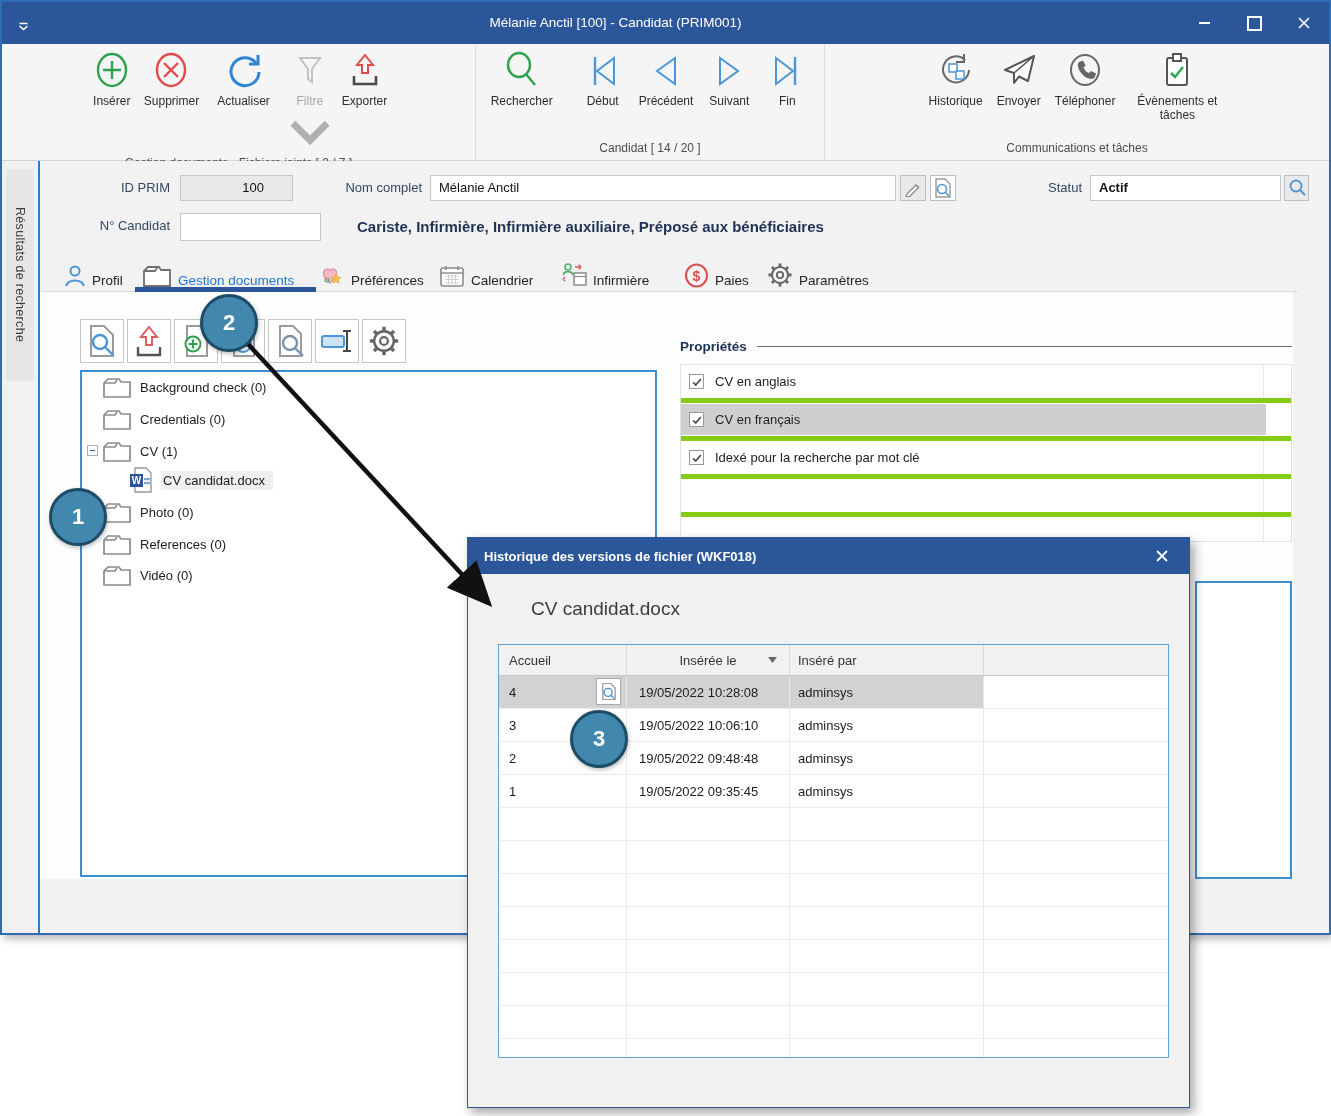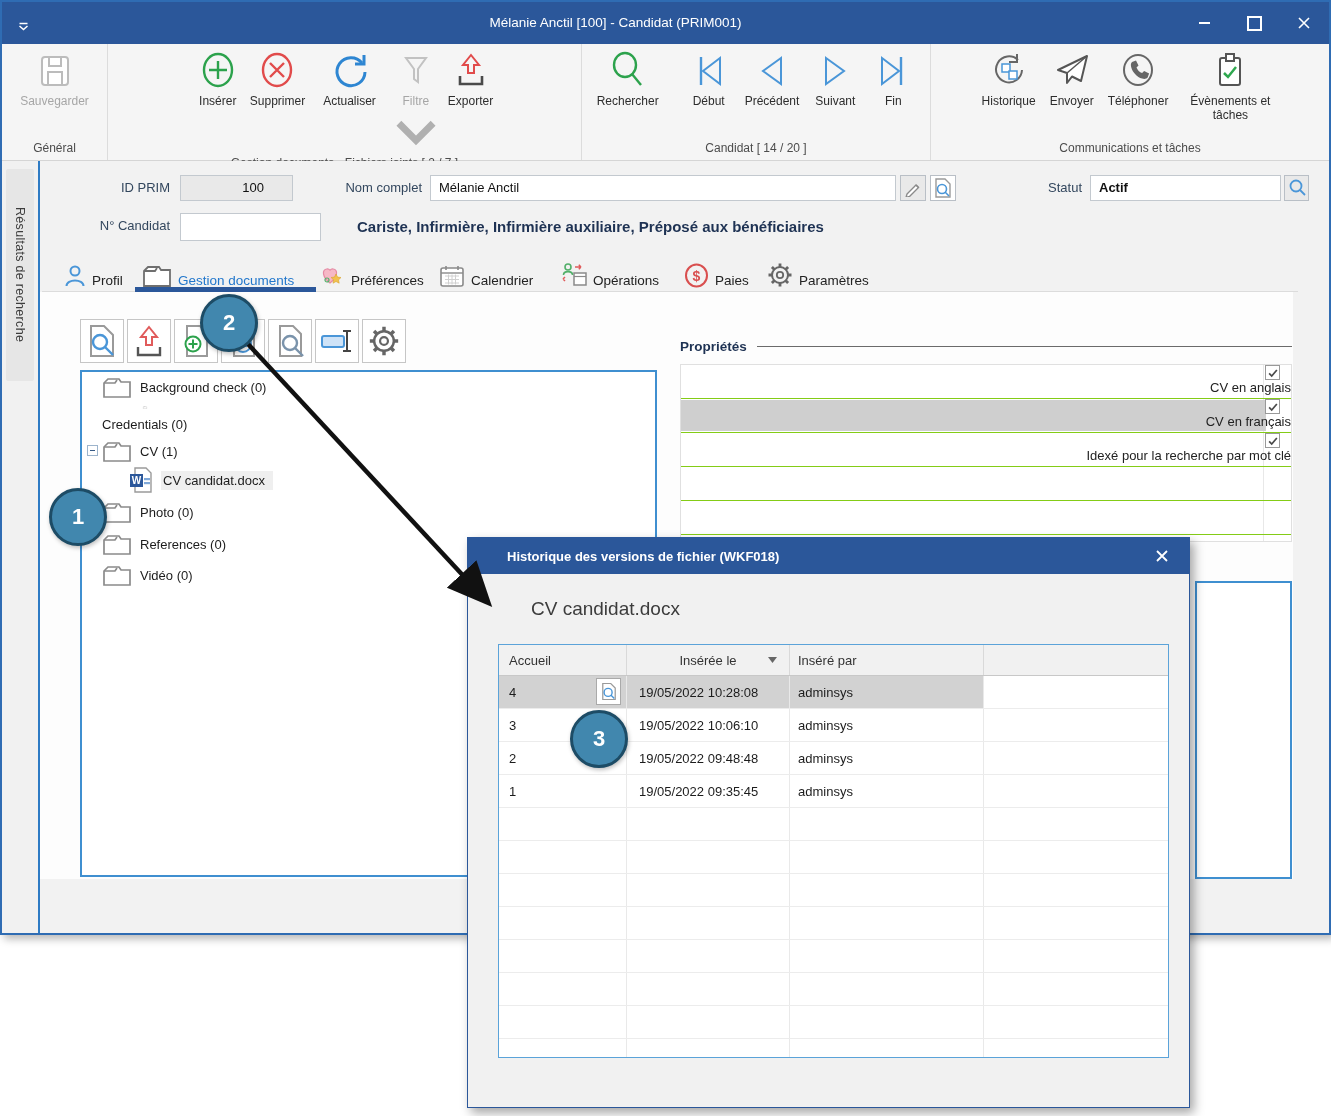--- a/index.html
+++ b/index.html
@@ -68,35 +68,35 @@
   .texp{position:absolute;width:11px;height:11px;box-sizing:border-box;border:1px solid #9db4cc;background:#fff;
     display:flex;align-items:center;justify-content:center;}
   .texp::after{content:"";width:5px;height:1px;background:#365a85;}
   .tsel{background:#efefef;padding:2px 8px 2px 2px;}
 
   .propshead{position:absolute;left:640px;top:178px;width:612px;display:flex;align-items:center;}
   .propslab{font-size:13.5px;font-weight:bold;color:#1e3253;margin-right:10px;}
   .propsline{flex:1;height:1px;background:#6b6b6b;}
   .propgrid{position:absolute;left:640px;top:203px;width:612px;height:178px;box-sizing:border-box;
     background:#fff;border:1px solid #e0e0e0;overflow:hidden;}
-  .prow{position:relative;height:33px;border-bottom:1px solid #84cc16;display:flex;align-items:flex-end;flex-direction:column;}
+  .prow{position:relative;height:33px;border-bottom:5px solid #84cc16;display:flex;align-items:center;}
   .prow .hl{position:absolute;left:0;top:1px;bottom:1px;width:585px;background:#cfcfcf;}
   .pcol{position:absolute;right:27px;top:0;bottom:0;width:1px;background:#e8e8e8;}
   .cbox{width:15px;height:15px;box-sizing:border-box;border:1px solid #999;background:#fff;margin:0 11px 0 8px;
     display:flex;align-items:center;justify-content:center;flex:0 0 auto;position:relative;z-index:1;}
   .plab{font-size:13px;color:#222;position:relative;z-index:1;}
 
   .rightpanel{position:absolute;left:1155px;top:420px;width:97px;height:298px;box-sizing:border-box;
     border:2px solid #3f8fd0;background:#fff;}
 
   
   .modal{position:absolute;left:467px;top:537px;width:723px;height:571px;box-sizing:border-box;
     background:#f1f1f1;border:1px solid #2b579a;box-shadow:4px 5px 10px rgba(0,0,0,.35);z-index:5;}
   .mtitle{height:36px;background:#2b579a;display:flex;align-items:center;position:relative;}
-  .mtitletext{color:#fff;font-size:13px;font-weight:600;padding-left:16px;margin-left:23px;}
+  .mtitletext{color:#fff;font-size:13px;font-weight:600;padding-left:16px;}
   .mclose{position:absolute;right:12px;top:0;height:36px;width:30px;display:flex;align-items:center;justify-content:center;}
   .mfile{position:absolute;left:63px;top:60px;font-size:19px;color:#3c3c3c;}
   .mtable{position:absolute;left:30px;top:106px;width:671px;height:414px;box-sizing:border-box;
     background:#fff;border:1px solid #5ba3d9;overflow:hidden;}
   .mthead{height:30px;background:#f1f1f1;border-bottom:1px solid #c8c8c8;display:flex;font-size:13px;color:#333;}
   .mth{box-sizing:border-box;border-right:1px solid #d9d9d9;display:flex;align-items:center;position:relative;}
   .mtr{height:32px;display:flex;border-bottom:1px solid #ececec;font-size:13px;color:#1c1c1c;}
   .mtd{box-sizing:border-box;border-right:1px solid #e9e9e9;display:flex;align-items:center;position:relative;}
   .c1{width:128px;padding-left:10px;}
   .c2{width:163px;padding-left:12px;}
@@ -139,33 +139,20 @@
           <svg width="12" height="12" viewBox="0 0 12 12">
               <path d="M1 1 L11 11 M11 1 L1 11" stroke="#fff" stroke-width="1.6"></path>
             </svg>
         </div>
       </div>
     </div>
 
 
     <div class="ribbon">
 
-      <div class="rgroup" style="width:106px;">
-        <div class="rbtns">
-          <div class="rbtn dis">
-            <svg viewBox="0 0 44 44">
-                <rect x="9" y="8" width="26" height="28" rx="3" fill="#fff" stroke="#bcbcbc" stroke-width="2"></rect>
-                <path d="M16 8 v9 h12 V8" fill="none" stroke="#bcbcbc" stroke-width="2"></path>
-                <rect x="15" y="23" width="14" height="13" fill="none" stroke="#bcbcbc" stroke-width="2"></rect>
-              </svg>
-            <span class="lab">Sauvegarder</span>
-          </div>
-        </div>
-        <div class="rcap">Général</div>
-      </div>
 
       <div class="rgroup" style="width:474px;">
         <div class="rbtns">
           <div class="rbtn">
             <svg viewBox="0 0 44 44">
                 <ellipse cx="22" cy="21" rx="14" ry="16" fill="none" stroke="#2ca24c" stroke-width="2.4"></ellipse>
                 <path d="M22 12 v18 M13 21 h18" stroke="#2ca24c" stroke-width="2.4" fill="none"></path>
               </svg>
             <span class="lab">Insérer</span>
           </div>
@@ -354,21 +341,21 @@
         </div>
         <div class="stab" style="left:521px;">
           <svg width="26" height="26" viewBox="0 0 26 26">
               <circle cx="7" cy="5" r="3" fill="none" stroke="#53b06a" stroke-width="1.6"></circle>
               <path d="M2.5 13 c0 -4.5 9 -4.5 9 0" fill="none" stroke="#53b06a" stroke-width="1.6"></path>
               <path d="M14 5 h6 m0 0 l-2.2 -2.2 M20 5 l-2.2 2.2" stroke="#e05b5b" stroke-width="1.5" fill="none"></path>
               <path d="M3 17 h-1 m0 0 l2 -2 m-2 2 l2 2" stroke="#e05b5b" stroke-width="1.5" fill="none"></path>
               <rect x="13" y="11" width="12" height="12" fill="#fff" stroke="#8a8a8a" stroke-width="1.5"></rect>
               <path d="M13 14.5 h12" stroke="#8a8a8a" stroke-width="1.2"></path>
             </svg>
-          <span class="slab">Opérations</span>
+          <span class="slab">Infirmière</span>
         </div>
         <div class="stab" style="left:644px;">
           <svg width="25" height="25" viewBox="0 0 25 25">
               <ellipse cx="12.5" cy="12.5" rx="10.5" ry="11" fill="none" stroke="#d94f4f" stroke-width="2"></ellipse>
               <text x="12.5" y="17.5" text-anchor="middle" font-size="14" font-weight="bold" fill="#d94f4f" font-family="Liberation Sans,sans-serif">$</text>
             </svg>
           <span class="slab">Paies</span>
         </div>
         <div class="stab" style="left:727px;">
           <svg width="26" height="26" viewBox="0 0 26 26">
@@ -438,21 +425,21 @@
         </div>
 
         <div class="tree">
           <div class="titem" style="left:20px;top:2px;">
             <svg width="30" height="23" viewBox="0 0 30 23">
                 <path d="M2 7 l4 -4 h11 l2 3 h9 v15 H2z" fill="#fff" stroke="#8b8b8b" stroke-width="1.7"></path>
                 <path d="M2 7 h11 l2 -3" fill="none" stroke="#8b8b8b" stroke-width="1.7"></path>
               </svg>
             <span>Background check (0)</span>
           </div>
-          <div class="titem" style="left:20px;top:34px;flex-direction:column;">
+          <div class="titem" style="left:20px;top:34px;">
             <svg width="30" height="23" viewBox="0 0 30 23">
                 <path d="M2 7 l4 -4 h11 l2 3 h9 v15 H2z" fill="#fff" stroke="#8b8b8b" stroke-width="1.7"></path>
                 <path d="M2 7 h11 l2 -3" fill="none" stroke="#8b8b8b" stroke-width="1.7"></path>
               </svg>
             <span>Credentials (0)</span>
           </div>
           <span class="texp" style="left:5px;top:73px;"></span>
           <div class="titem" style="left:20px;top:66px;">
             <svg width="30" height="23" viewBox="0 0 30 23">
                 <path d="M2 7 l4 -4 h11 l2 3 h9 v15 H2z" fill="#fff" stroke="#8b8b8b" stroke-width="1.7"></path>

